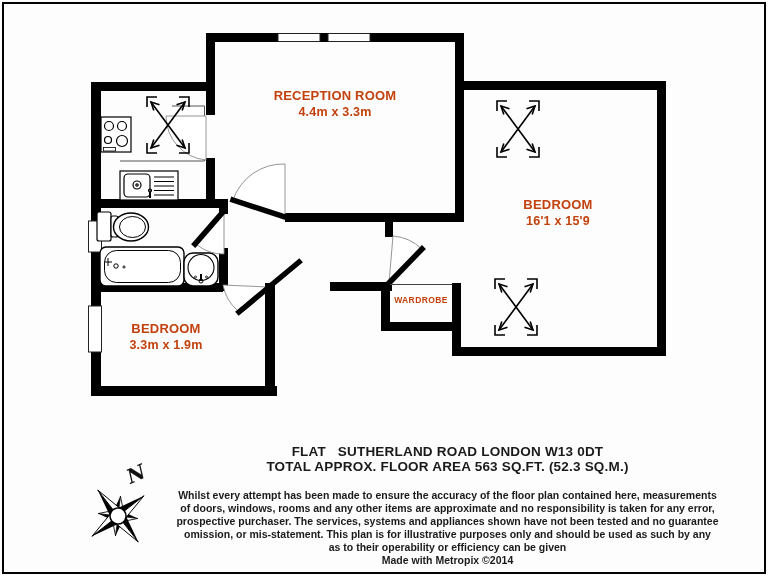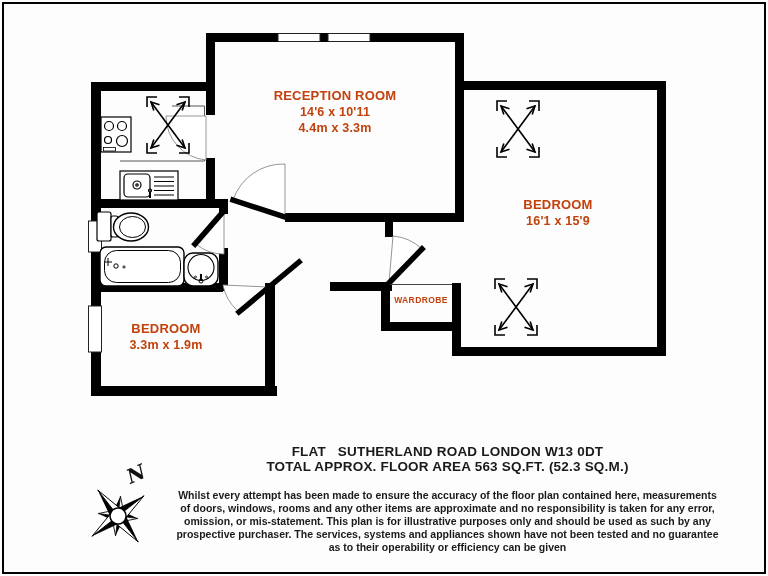--- a/index.html
+++ b/index.html
@@ -195,21 +195,20 @@
           <path d="M0,-33 L-6,-6 L0,0 Z" fill="#000"></path>
           <path d="M0,-33 L6,-6 L0,0 Z" fill="#fff" stroke="#000" stroke-width="0.9"></path>
         </g>
     </g>
     <circle cx="0" cy="0" r="8" fill="#fff" stroke="#000" stroke-width="1.5"></circle>
   </g>
 </svg>
 
 <div class="lbl" style="left:235px;top:88px;width:200px;">
   <div class="room-name">RECEPTION ROOM</div>
-  <div class="room-dim">14'6 x 10'11</div>
   <div class="room-dim">4.4m x 3.3m</div>
 </div>
 
 <div class="lbl" style="left:458px;top:197px;width:200px;">
   <div class="room-name">BEDROOM</div>
   <div class="room-dim">16'1 x 15'9</div>
 </div>
 
 <div class="lbl" style="left:96px;top:321px;width:140px;">
   <div class="room-name">BEDROOM</div>
@@ -219,17 +218,18 @@
 <div class="lbl wardrobe-lbl" style="left:390px;top:295px;width:62px;">WARDROBE</div>
 
 <div class="compass-n">N</div>
 
 <div class="footer">
   <div class="title">FLAT&nbsp;&nbsp; SUTHERLAND ROAD LONDON W13 0DT</div>
   <div class="title">TOTAL APPROX. FLOOR AREA 563 SQ.FT. (52.3 SQ.M.)</div>
   <div class="disclaimer">
     <div>Whilst every attempt has been made to ensure the accuracy of the floor plan contained here, measurements</div>
     <div>of doors, windows, rooms and any other items are approximate and no responsibility is taken for any error,</div>
+    <div>prospective purchaser. The services, systems and appliances shown have not been tested and no guarantee</div>
     <div>omission, or mis-statement. This plan is for illustrative purposes only and should be used as such by any</div>
-    <div>prospective purchaser. The services, systems and appliances shown have not been tested and no guarantee</div>
     <div>as to their operability or efficiency can be given</div>
+    <div>Made with Metropix ©2014</div>
   </div>
 </div>
 
 </body></html>

